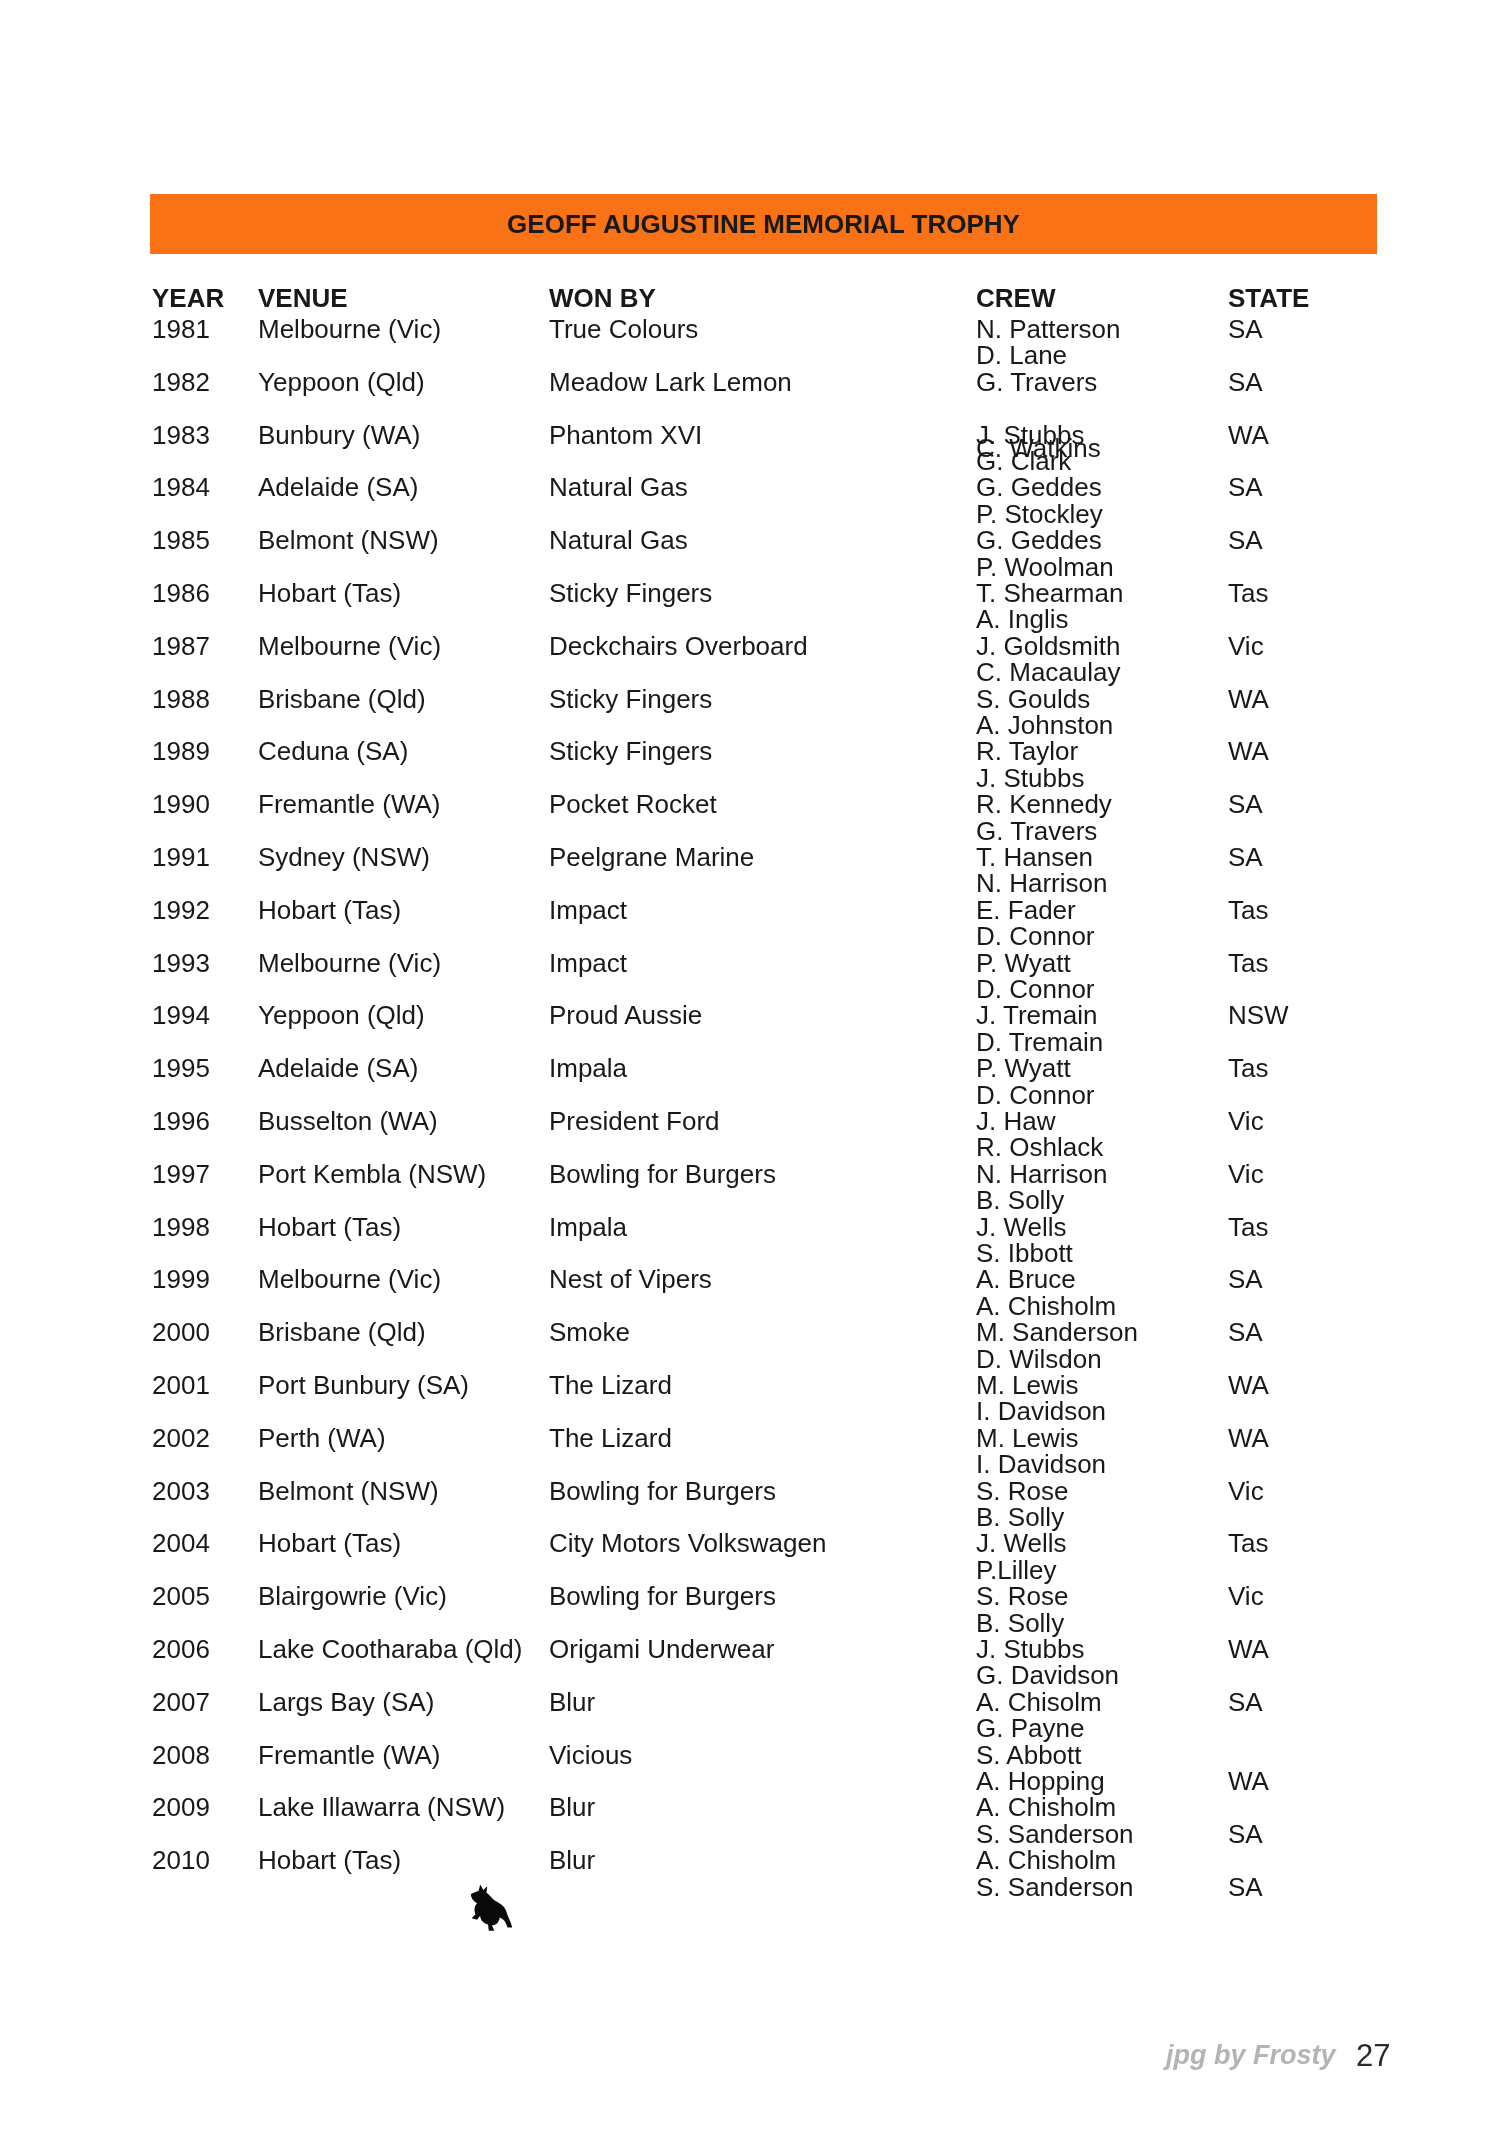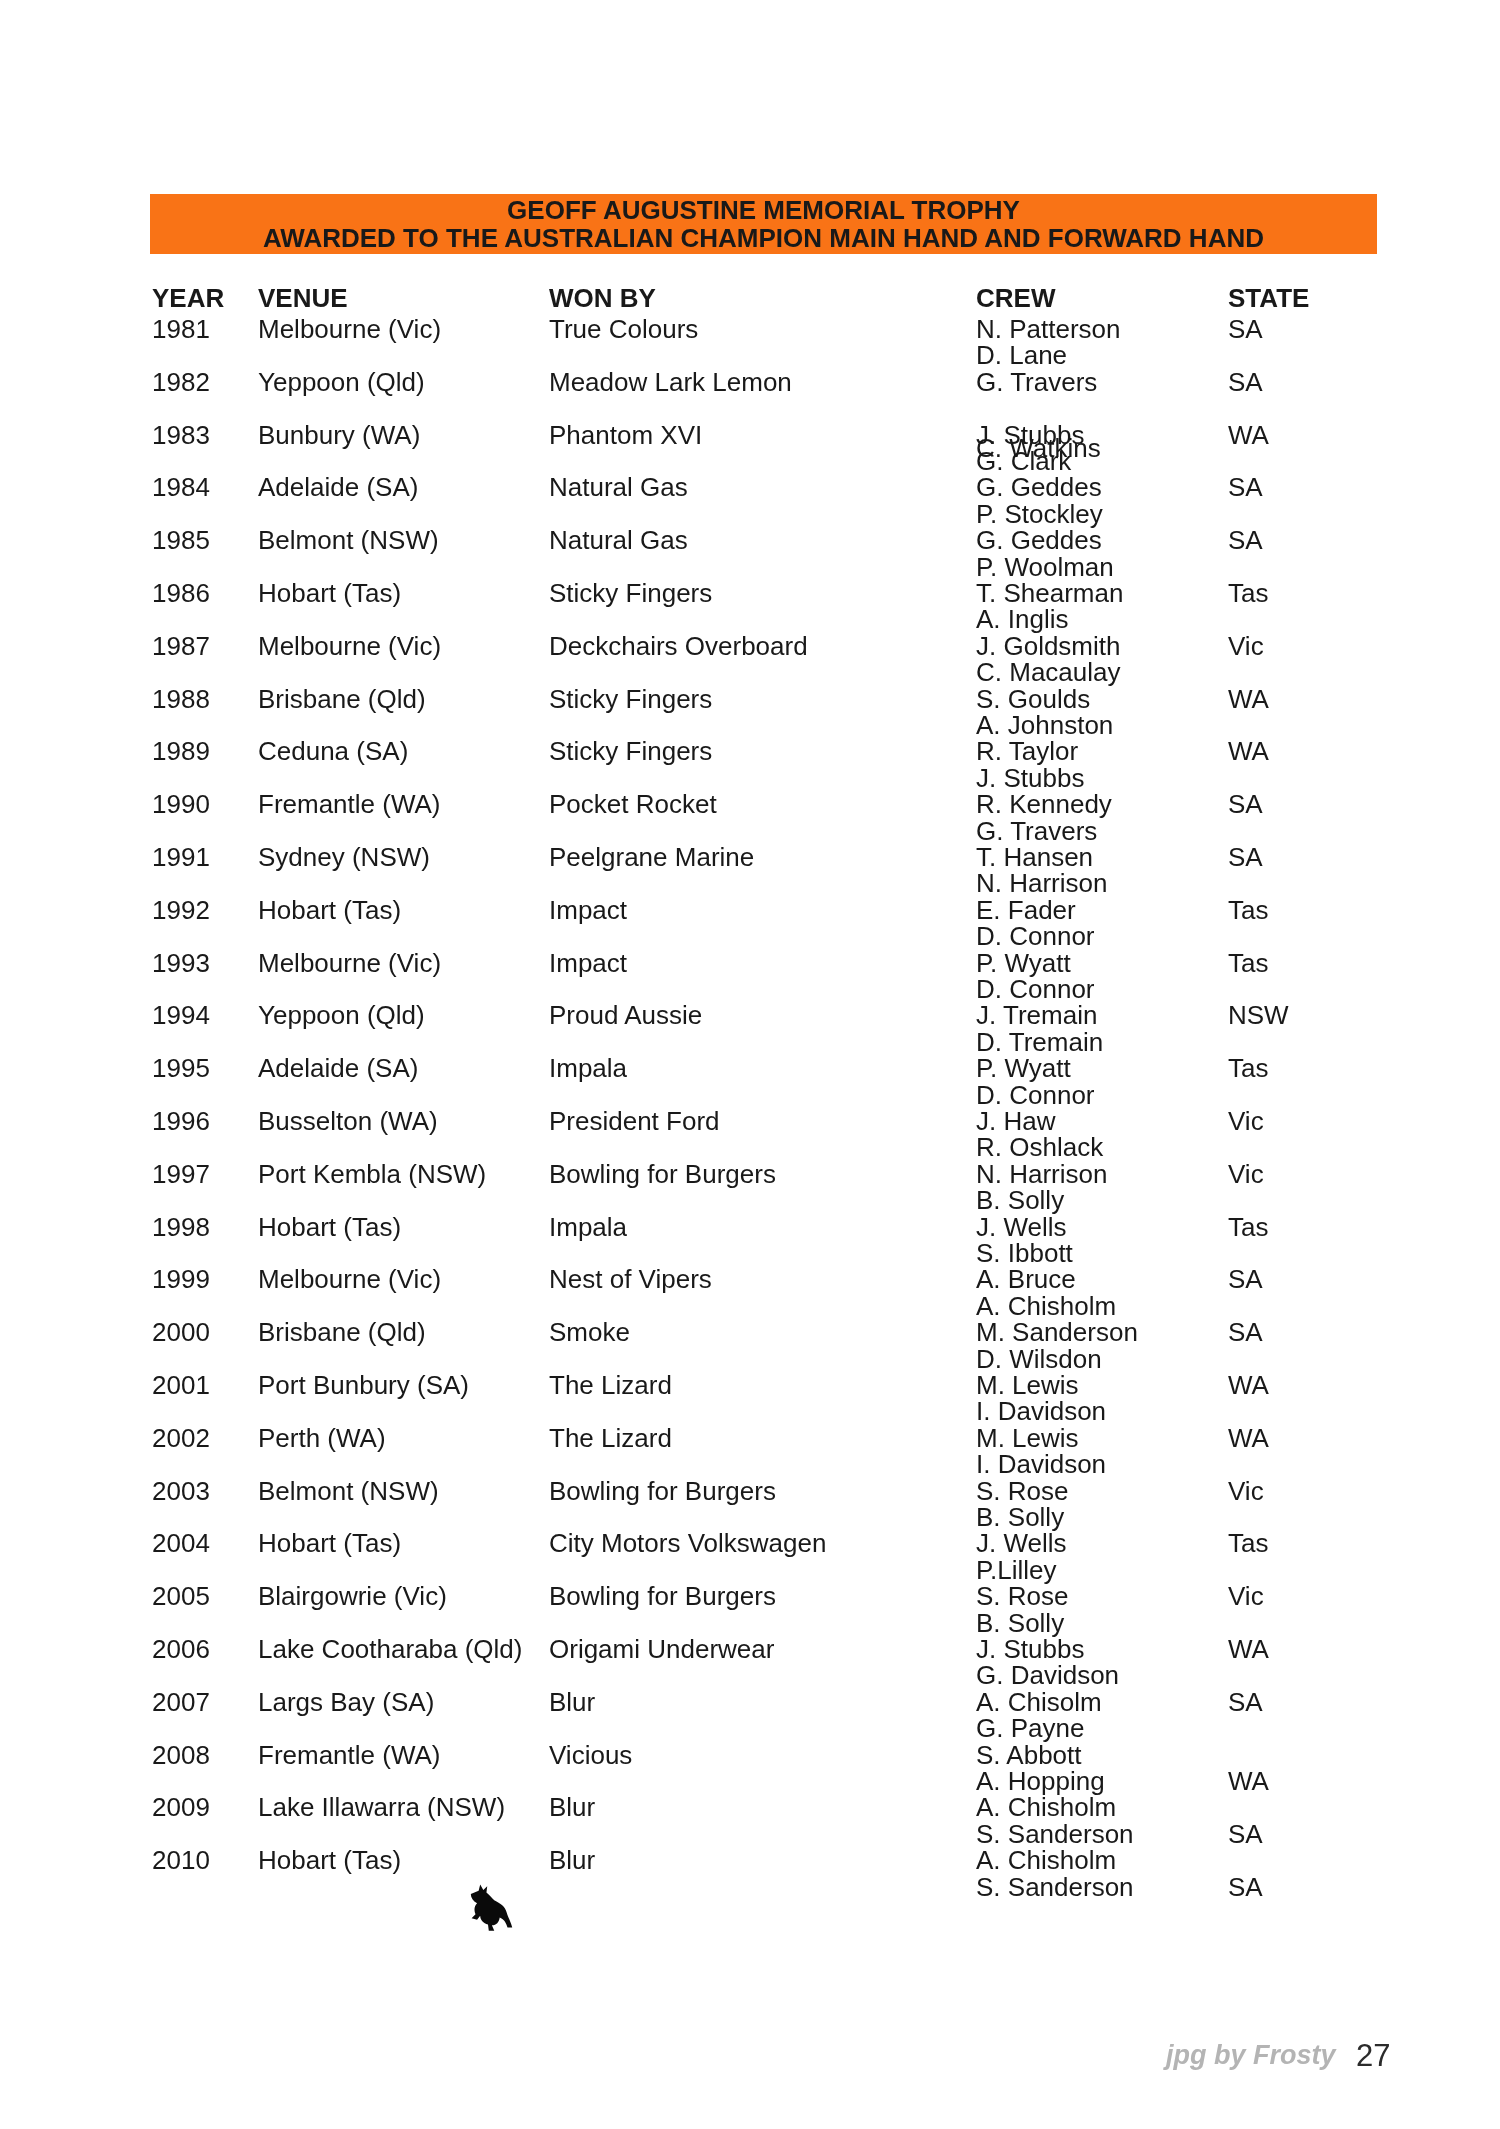--- a/index.html
+++ b/index.html
@@ -39,21 +39,20 @@
     font-size:31px;color:#2b2b2b;
   }
 </style>
 </head>
 <body>
 
 <div class="page" style="color: rgb(25, 25, 25);">
 
   <div class="band" style="background: #f97316;">
     <div>GEOFF AUGUSTINE MEMORIAL TROPHY</div>
-    <div>AWARDED TO THE AUSTRALIAN CHAMPION MAIN HAND AND FORWARD HAND</div>
   </div>
 
   <div class="colhead-line" id="colhead" style="top: 285px;">
       <span class="cell c-year">YEAR</span>
       <span class="cell c-venue">VENUE</span>
       <span class="cell c-wonby">WON BY</span>
       <span class="cell c-crew">CREW</span>
       <span class="cell c-state">STATE</span>
     </div>
 

